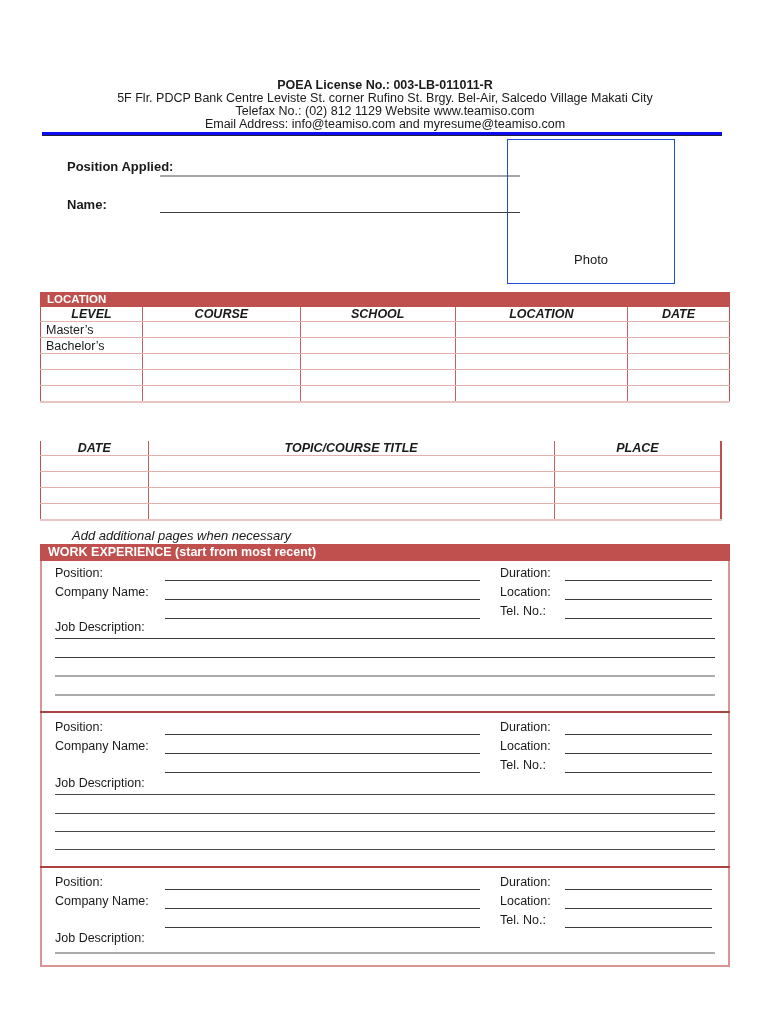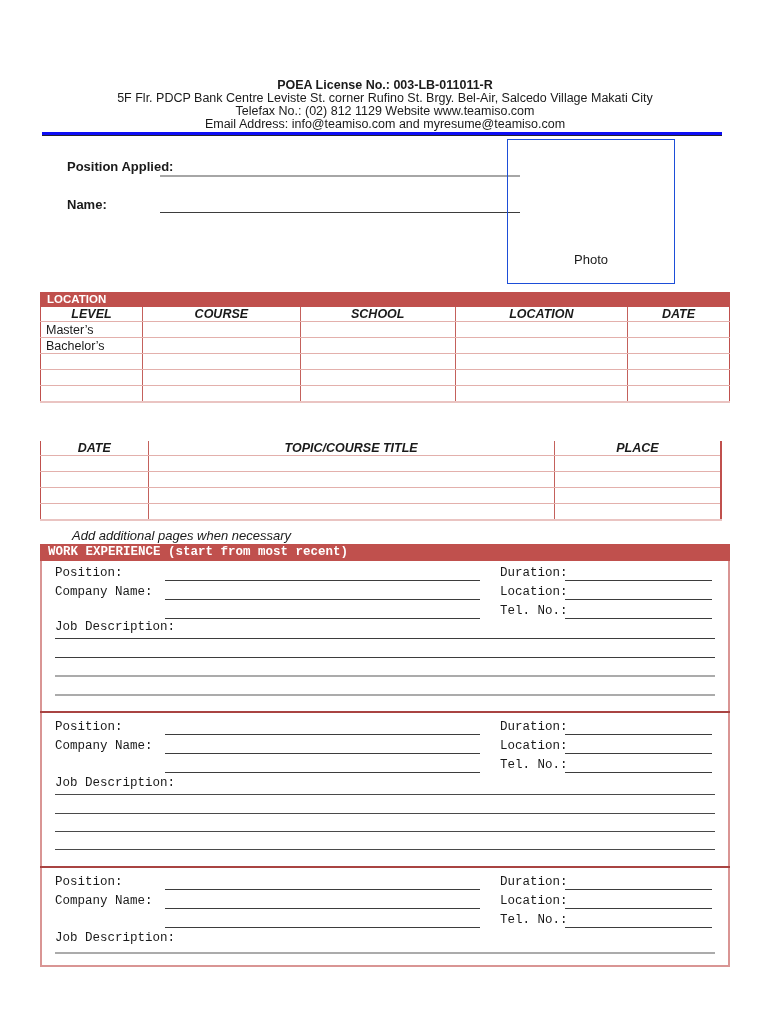--- a/index.html
+++ b/index.html
@@ -50,21 +50,21 @@
   table.grid th,table.grid td{border-right:1px solid #c4615c;border-bottom:1px solid #e3b0ac;}
   table.grid th:first-child,table.grid td:first-child{border-left:1px solid #c0504d;}
   table.grid th:last-child,table.grid td:last-child{border-right:1px solid #c0504d;}
   table.grid tr:last-child td{border-bottom:2px solid #eac4c2;}
   table.train th:last-child,table.train td:last-child{border-right:2px solid #c0504d;}
 
   .note{position:absolute;left:47px;top:528px;font-style:italic;font-size:13px;margin-left:25px;}
 
   
   .wx-box{position:absolute;left:40px;top:544px;width:690px;height:423px;box-sizing:border-box;
-          border-left:2px solid #d99594;border-right:2px solid #d99594;border-bottom:2px solid #d99594;font-family:Liberation Mono, monospace;}
+          border-left:2px solid #d99594;border-right:2px solid #d99594;border-bottom:2px solid #d99594;}
   .wx-band{position:absolute;left:-2px;top:0;width:690px;height:17px;background:#c0504d;color:#fff;
            font-weight:bold;font-size:12.5px;line-height:17px;padding-left:8px;box-sizing:border-box;}
   .wxl{position:absolute;font-size:12.5px;}
   .wx-div{position:absolute;left:-2px;width:690px;height:0;border-top:2px solid #a94442;}
 </style>
 </head>
 <body>
 
 <div class="page">
 

